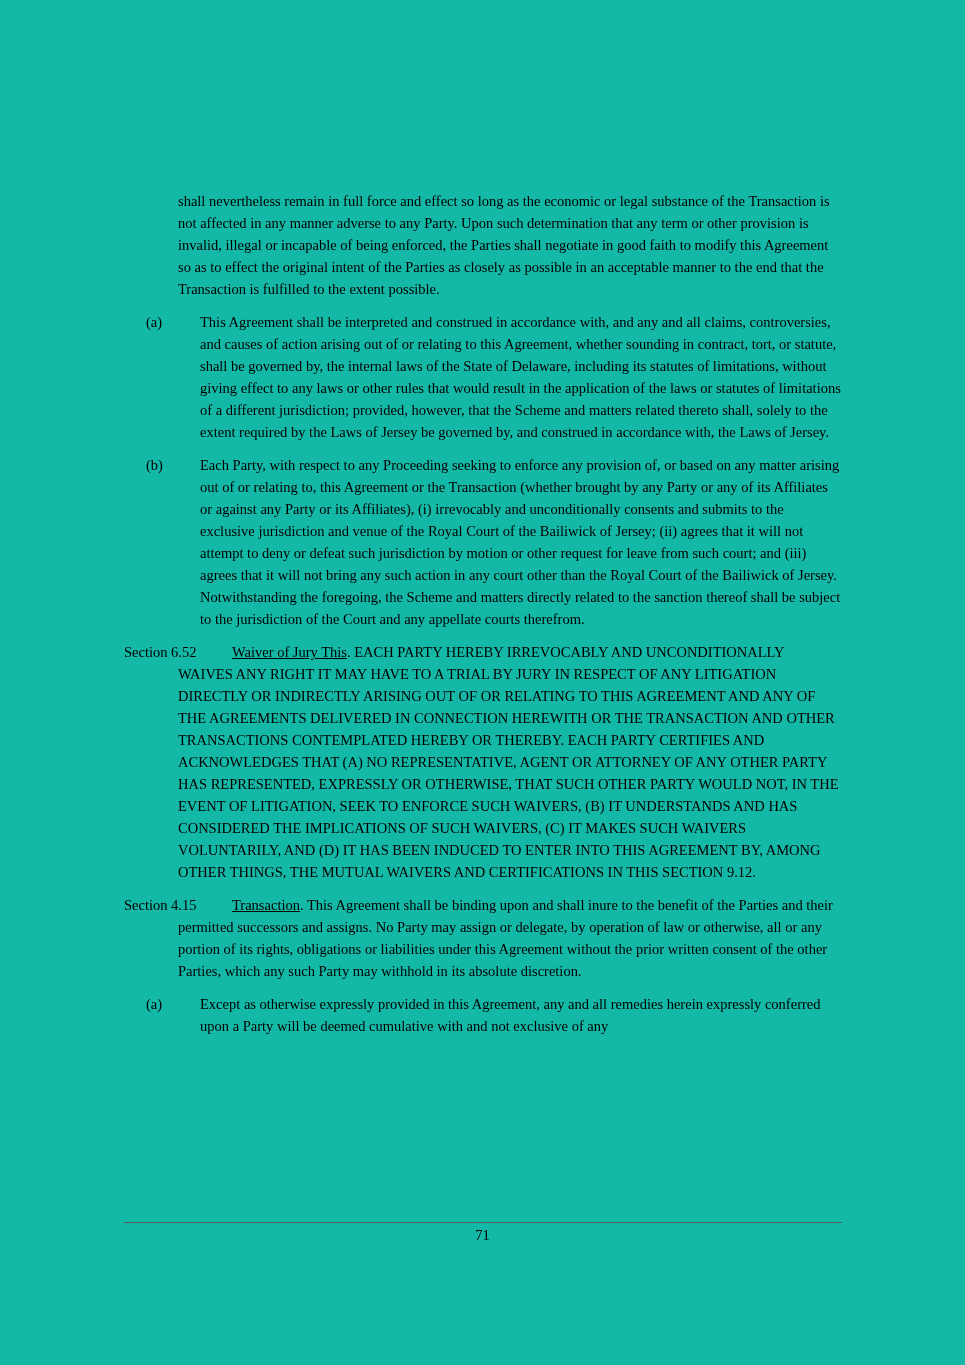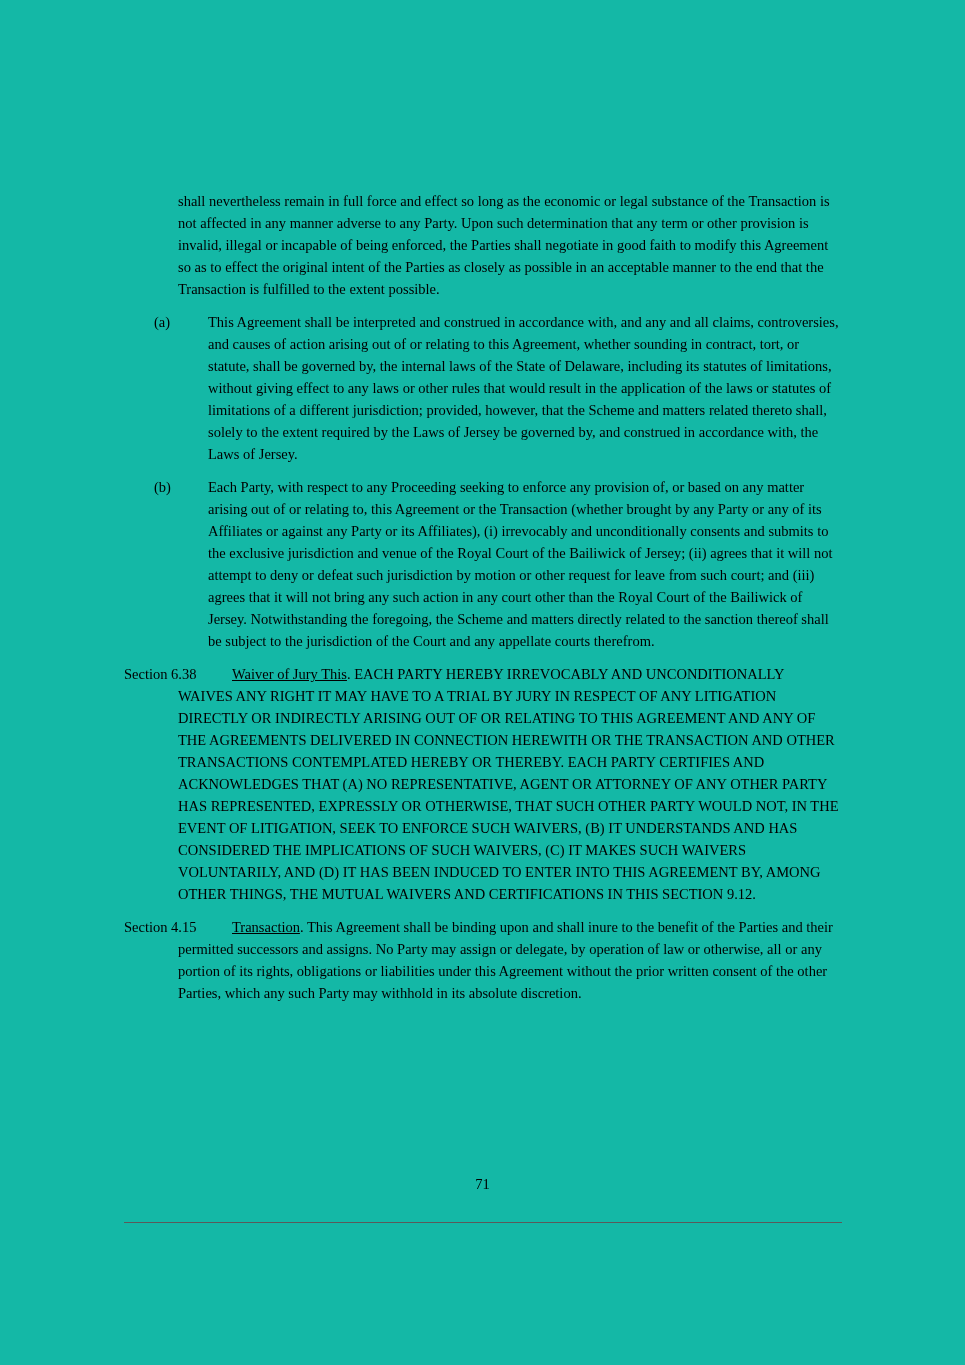--- a/index.html
+++ b/index.html
@@ -24,58 +24,59 @@
     line-height: 22px;
     text-align: left;
   }
   p { margin: 0 0 11px 0; }
   
   .indent-1 { margin-left: 54px; }
   
   .sec { padding-left: 54px; text-indent: -54px; }
   .sec-label { display: inline-block; width: 108px; text-indent: 0; }
   
-  .sub { margin-left: 30px; padding-left: 54px; text-indent: -54px; }
+  .sub { margin-left: 22px; padding-left: 54px; text-indent: -54px; }
   .sub-label { display: inline-block; width: 54px; text-indent: 0; }
   .u { text-decoration: underline; }
   .footer-line {
     position: absolute;
     left: 124px;
     width: 718px;
     top: 1222px;
     border-top: 1px solid #5a5a5a;
   }
   .page-num {
     position: absolute;
     left: 0;
     width: 965px;
-    top: 1173px;
+    top: 1224px;
     text-align: center;
     font-size: 14.5px;
     line-height: 22px;
   }
 </style>
 </head>
 <body>
 
 <div class="page">
   <div class="content">
 
     <p class="indent-1">shall nevertheless remain in full force and effect so long as the economic or legal substance of the Transaction is not affected in any manner adverse to any Party. Upon such determination that any term or other provision is invalid, illegal or incapable of being enforced, the Parties shall negotiate in good faith to modify this Agreement so as to effect the original intent of the Parties as closely as possible in an acceptable manner to the end that the Transaction is fulfilled to the extent possible.</p>
 
 
     <p class="sub"><span class="sub-label">(a)</span><span>This Agreement shall be interpreted and construed in accordance with, and any and all claims, controversies, and causes of action arising out of or relating to this Agreement, whether sounding in contract, tort, or statute, shall be governed by, the internal laws of the State of Delaware, including its statutes of limitations, without giving effect to any laws or other rules that would result in the application of the laws or statutes of limitations of a different jurisdiction; provided, however, that the Scheme and matters related thereto shall, solely to the extent required by the Laws of Jersey be governed by, and construed in accordance with, the Laws of Jersey.</span></p>
 
     <p class="sub"><span class="sub-label">(b)</span><span>Each Party, with respect to any Proceeding seeking to enforce any provision of, or based on any matter arising out of or relating to, this Agreement or the Transaction (whether brought by any Party or any of its Affiliates or against any Party or its Affiliates), (i) irrevocably and unconditionally consents and submits to the exclusive jurisdiction and venue of the Royal Court of the Bailiwick of Jersey; (ii) agrees that it will not attempt to deny or defeat such jurisdiction by motion or other request for leave from such court; and (iii) agrees that it will not bring any such action in any court other than the Royal Court of the Bailiwick of Jersey. Notwithstanding the foregoing, the Scheme and matters directly related to the sanction thereof shall be subject to the jurisdiction of the Court and any appellate courts therefrom.</span></p>
 
-    <p class="sec"><span class="sec-label">Section 6.38</span><span class="u">Waiver of Jury This</span><span>.</span>
+    <p class="sec"><span class="sec-label">Section 6.52</span><span class="u">Waiver of Jury This</span><span>.</span>
       <span>EACH PARTY HEREBY IRREVOCABLY AND UNCONDITIONALLY WAIVES ANY RIGHT IT MAY HAVE TO A TRIAL BY JURY IN RESPECT OF ANY LITIGATION DIRECTLY OR INDIRECTLY ARISING OUT OF OR RELATING TO THIS AGREEMENT AND ANY OF THE AGREEMENTS DELIVERED IN CONNECTION HEREWITH OR THE TRANSACTION AND OTHER TRANSACTIONS CONTEMPLATED HEREBY OR THEREBY. EACH PARTY CERTIFIES AND ACKNOWLEDGES THAT (A) NO REPRESENTATIVE, AGENT OR ATTORNEY OF ANY OTHER PARTY HAS REPRESENTED, EXPRESSLY OR OTHERWISE, THAT SUCH OTHER PARTY WOULD NOT, IN THE EVENT OF LITIGATION, SEEK TO ENFORCE SUCH WAIVERS, (B) IT UNDERSTANDS AND HAS CONSIDERED THE IMPLICATIONS OF SUCH WAIVERS, (C) IT MAKES SUCH WAIVERS VOLUNTARILY, AND (D) IT HAS BEEN INDUCED TO ENTER INTO THIS AGREEMENT BY, AMONG OTHER THINGS, THE MUTUAL WAIVERS AND CERTIFICATIONS IN THIS SECTION 9.12.</span></p>
 
     <p class="sec"><span class="sec-label">Section 4.15</span><span class="u">Transaction</span><span>.</span>
       <span>This Agreement shall be binding upon and shall inure to the benefit of the Parties and their permitted successors and assigns. No Party may assign or delegate, by operation of law or otherwise, all or any portion of its rights, obligations or liabilities under this Agreement without the prior written consent of the other Parties, which any such Party may withhold in its absolute discretion.</span></p>
 
 
+    <p class="sub"><span class="sub-label">(a)</span><span>Except as otherwise expressly provided in this Agreement, any and all remedies herein expressly conferred upon a Party will be deemed cumulative with and not exclusive of any</span></p>
 
   </div>
 
   <div class="footer-line"></div>
   <div class="page-num">71</div>
 </div>
 
 </body></html>

